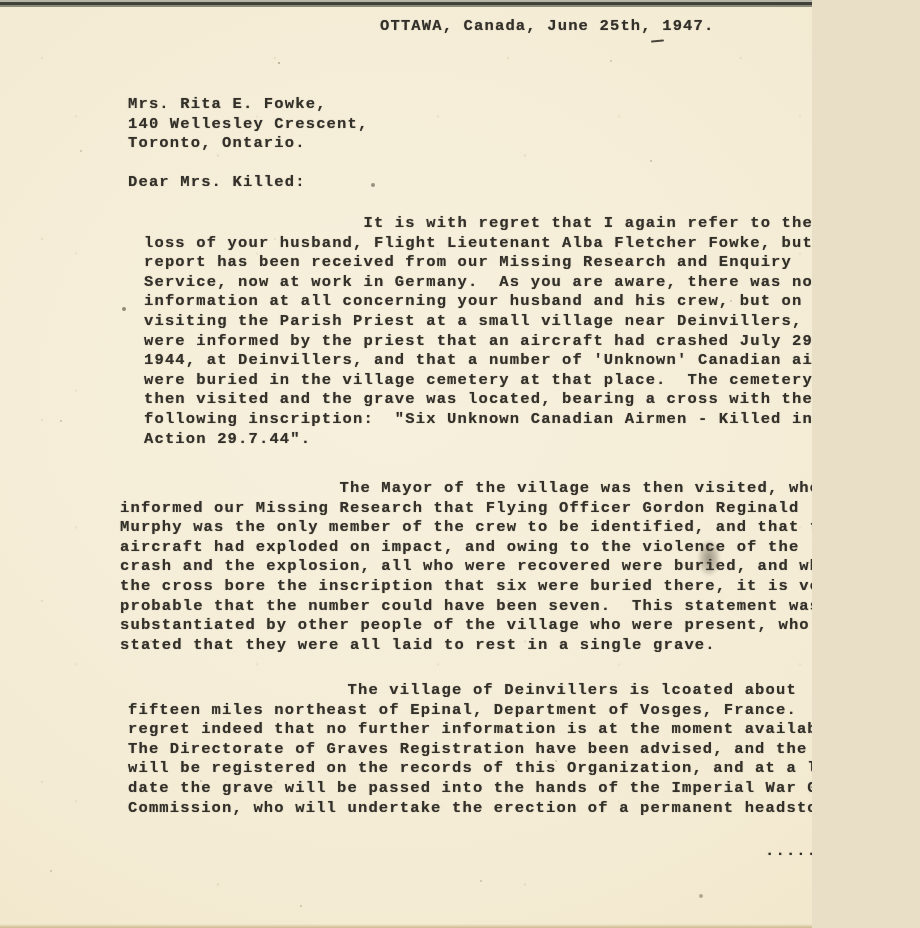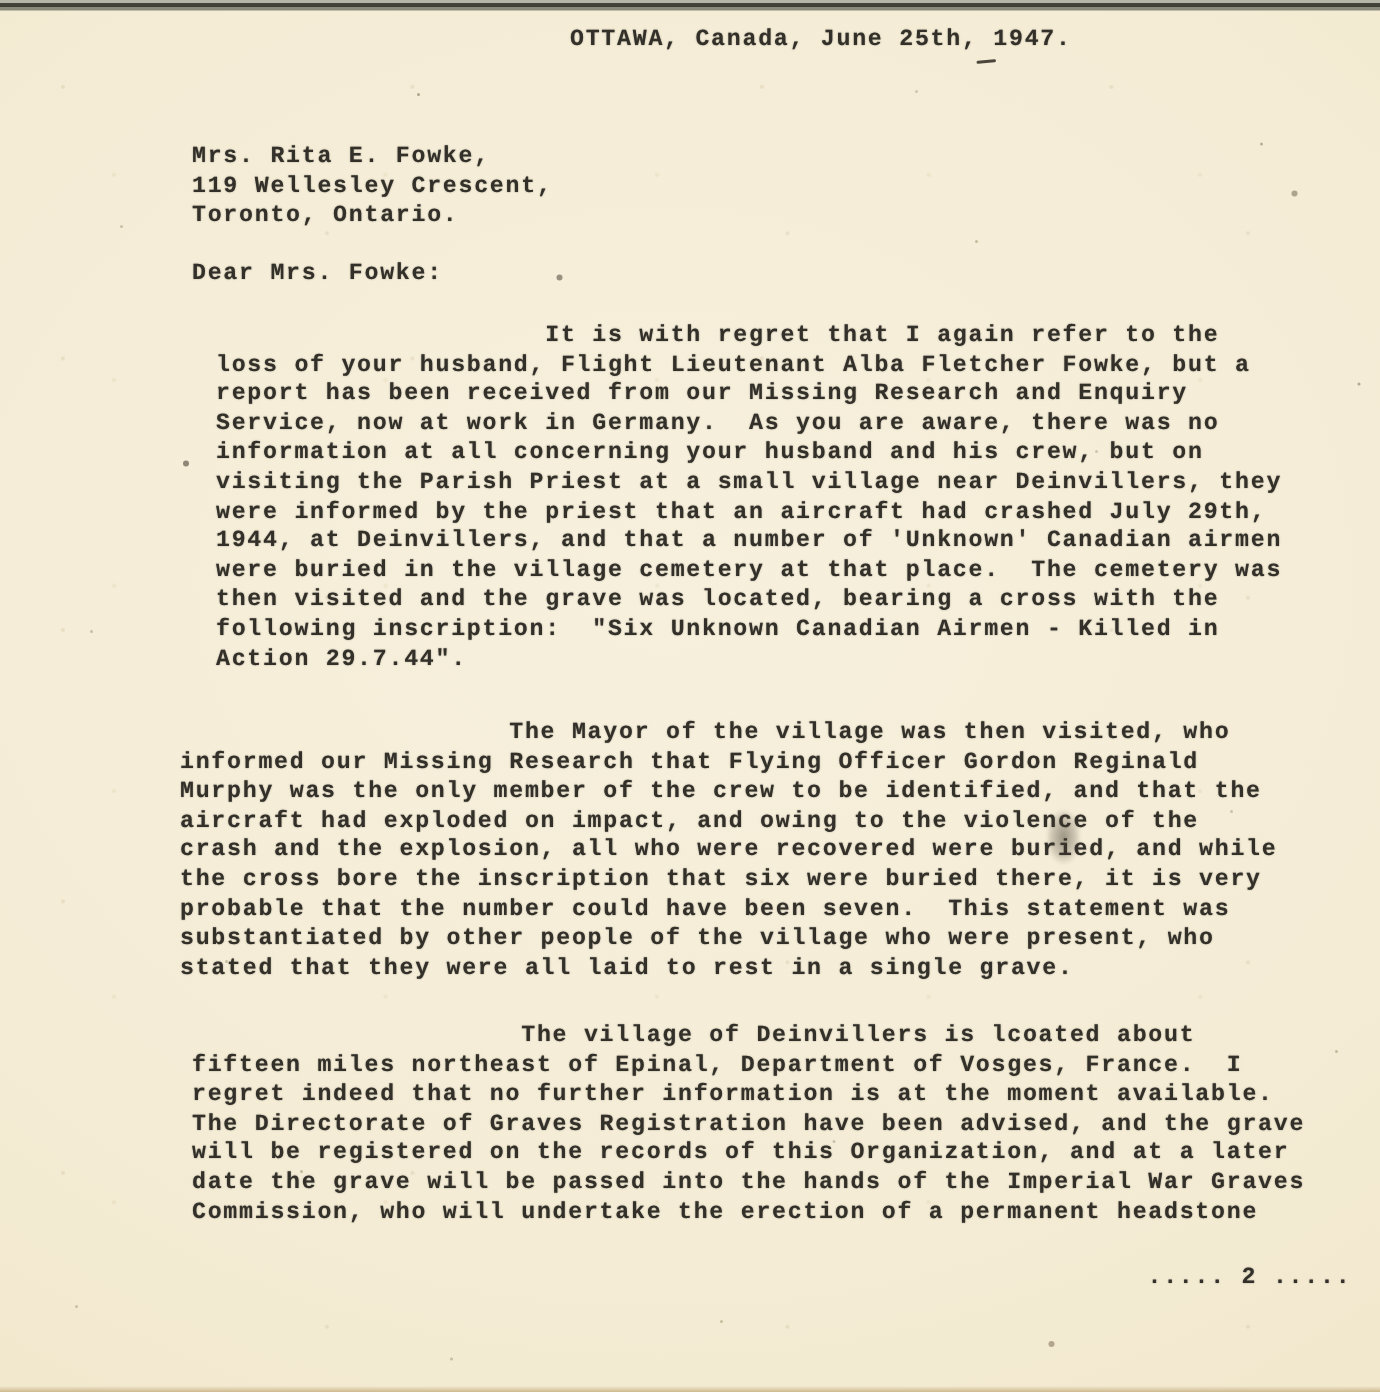--- a/index.html
+++ b/index.html
@@ -4,21 +4,21 @@
 <style>
   html, body { margin: 0; padding: 0; }
   body {
     width: 920px; height: 928px;
     font-family: "Liberation Mono", "DejaVu Sans Mono", monospace;
     background: #e8dfc6;
     overflow: hidden;
   }
   .page {
     position: relative;
-    width: 920px; height: 928px;
+    width: 812px; height: 928px;
     background:
       radial-gradient(130% 105% at 48% 42%,
         #f7f0dd 0%, #f4ecd5 45%, #f0e6ca 78%, #eaddba 100%);
     overflow: hidden;
   }
   
   .scan-edge-top {
     position: absolute; left: 0; top: 0; width: 920px; height: 7px;
     background: linear-gradient(to bottom,
       #b5b5a8 0px, #b5b5a8 2px,
@@ -101,24 +101,24 @@
 
 <div class="page">
   <div class="grain"></div>
   <div class="speckles"></div>
   <div class="scan-edge-top"></div>
 
   <div class="typed dateline">OTTAWA, Canada, June 25th, 1947.</div>
   <div class="date-underline"></div>
 
   <div class="typed recipient">Mrs. Rita E. Fowke,
-119 Wellesley Crescent,
+140 Wellesley Crescent,
 Toronto, Ontario.</div>
 
-  <div class="typed salutation">Dear Mrs. Fowke:</div>
+  <div class="typed salutation">Dear Mrs. Killed:</div>
 
   <div class="typed para-1">                     It is with regret that I again refer to the
 loss of your husband, Flight Lieutenant Alba Fletcher Fowke, but a
 report has been received from our Missing Research and Enquiry
 Service, now at work in Germany.  As you are aware, there was no
 information at all concerning your husband and his crew, but on
 visiting the Parish Priest at a small village near Deinvillers, they
 were informed by the priest that an aircraft had crashed July 29th,
 1944, at Deinvillers, and that a number of 'Unknown' Canadian airmen
 were buried in the village cemetery at that place.  The cemetery was

